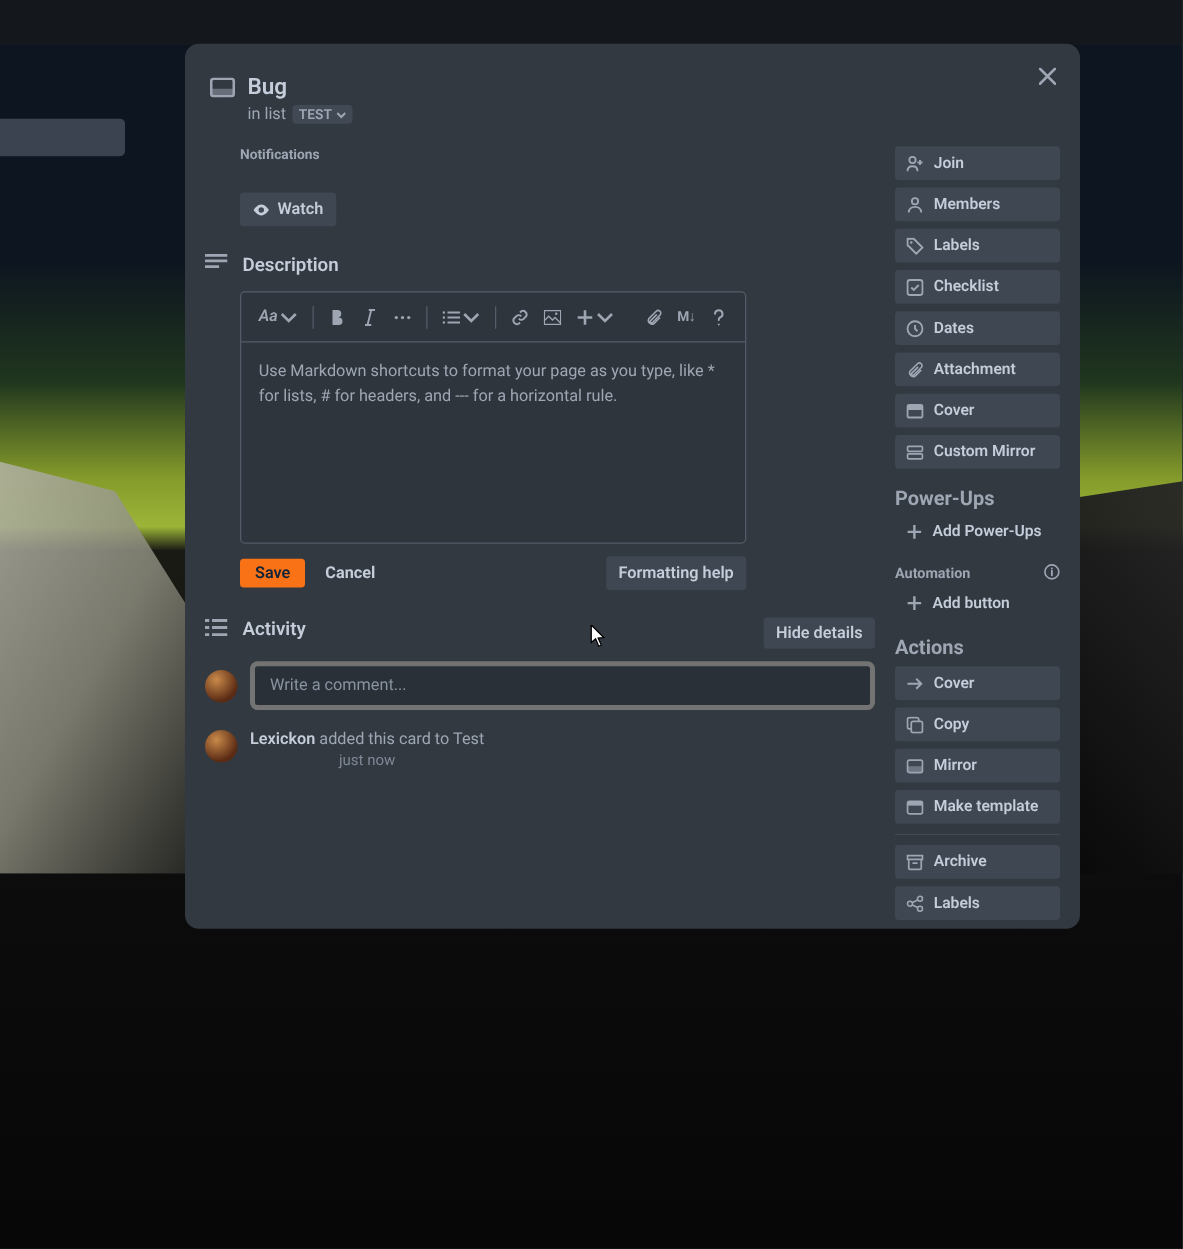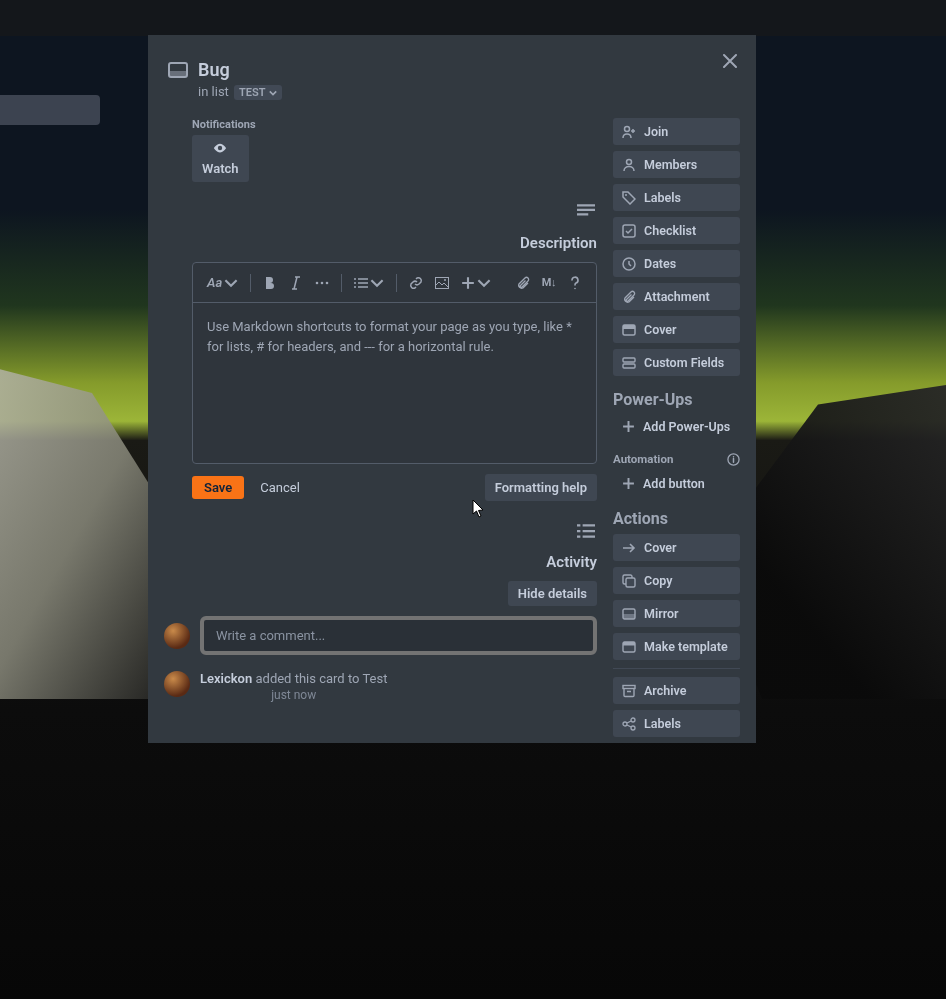--- a/index.html
+++ b/index.html
@@ -44,24 +44,24 @@
     top: 95px; left: -60px;
     width: 160px; height: 30px;
     background: #3c4350;
     border-radius: 4px;
   }
 
   .modal {
     position: absolute;
     top: 35px;
     left: 148px;
-    width: 608px;
+    width: 716px;
     height: 708px;
     background: #323940;
-    border-radius: 0;
+    border-radius: 11px;
     padding: 16px;
   }
   .close-x {
     position: absolute; top: 14px; right: 14px;
     width: 24px; height: 24px;
     display: flex; align-items: center; justify-content: center;
     color: #9ea6b4; cursor: pointer;
     border-radius: 4px;
   }
   .close-x svg { width: 14px; height: 14px; }
@@ -76,30 +76,30 @@
   .list-chip {
     display: inline-flex; align-items: center; gap: 3px;
     background: #414955; padding: 1px 5px; border-radius: 3px;
     font-size: 11px; font-weight: 600; color: #9ea6b4; margin-left: 2px;
   }
 
   .body-cols { display: flex; gap: 16px; margin-top: 18px; }
   .main-col { flex: 1; padding-left: 28px; }
   .side-col { width: 132px; }
 
-  .notif-label { font-size: 11px; font-weight: 700; color: #9ea6b4; margin-bottom: 4px; }
+  .notif-label { font-size: 11px; font-weight: 700; color: #9ea6b4; margin-bottom: 24px; }
   .watch-btn {
     display: inline-flex; align-items: center; gap: 6px;
     background: #3f4752; padding: 6px 10px; border-radius: 3px;
-    font-size: 13px; font-weight: 600; color: #c5cddb; cursor: pointer; flex-direction: column;
+    font-size: 13px; font-weight: 600; color: #c5cddb; cursor: pointer;
   }
 
   .section-head {
-    display: flex; align-items: flex-end; gap: 10px;
-    margin-left: -28px; margin-top: 22px; margin-bottom: 10px; flex-direction: column;
+    display: flex; align-items: flex-start; gap: 10px;
+    margin-left: -28px; margin-top: 22px; margin-bottom: 10px;
   }
   .section-icon { width: 20px; color: #9ea6b4; flex-shrink: 0; }
   .section-title { font-size: 15px; font-weight: 600; color: #c5cddb; }
   .hide-details {
     margin-left: auto; background: #3f4752; padding: 5px 10px;
     border-radius: 3px; font-size: 13px; font-weight: 600; color: #c5cddb;
     cursor: pointer;
   }
 
   .editor {
@@ -118,21 +118,21 @@
   .tb-text { font-size: 13px; font-weight:600; display:flex; align-items:center; gap:2px;font-style:italic; }
   .tb-md { font-size: 11px; font-weight:700; letter-spacing: -0.5px; }
 
   .editor-body {
     padding: 14px 14px; min-height: 160px;
     font-size: 13px; color: #9ea6b4; line-height: 1.5;
   }
 
   .editor-actions { display:flex; align-items:center; gap: 8px; margin-top: 10px; width: 405px;}
   .btn-save { background:#f97316; color:#11233a; font-weight:600; font-size:13px; padding:4px 12px; border-radius:3px; cursor:pointer; }
-  .btn-cancel { color:#c5cddb; font-weight:400; font-size:13px; padding:6px 8px; cursor:pointer; }
+  .btn-cancel { color:#c5cddb; font-weight:700; font-size:13px; padding:6px 8px; cursor:pointer; }
   .btn-fhelp { margin-left:auto; background:#3f4752; color:#c5cddb; font-weight:600; font-size:13px; padding:6px 10px; border-radius:3px; cursor:pointer; }
 
   .comment-row { display:flex; gap:10px; align-items:center; margin-top: 4px; }
   .avatar { width:26px; height:26px; border-radius:50%; background: radial-gradient(circle at 35% 30%, #c98a4a, #5a2a14 70%); margin-left: -28px; flex-shrink:0;}
   .comment-input {
     flex:1; background:#2a3037; border:4px solid #737373; border-radius:6px;
     padding: 8px 12px; font-size:13px; color:#8a93a1;
   }
 
   .activity-entry { display:flex; gap:10px; margin-top: 16px; text-align: center; }
@@ -144,21 +144,21 @@
   .side-btn {
     display:flex; align-items:center; gap:8px;
     background:#3f4752; padding:6px 9px; border-radius:3px;
     font-size:12.5px; font-weight:600; color:#c5cddb; cursor:pointer;
     margin-bottom: 6px;
   }
   .side-btn svg { width:14px; height:14px; color:#9ea6b4; flex-shrink:0; }
   .side-link { display:flex; align-items:center; gap:8px; font-size:12.5px; font-weight:600; color:#c5cddb; cursor:pointer; padding: 4px 0 4px 9px; margin-bottom:4px;}
   .side-link svg { width:13px; height:13px; color:#9ea6b4; }
   .side-hr { border:none; border-top:1px solid #414955; margin: 8px 0; }
-  .auto-row { display:flex; align-items:center; justify-content:space-between; margin: 14px 0 6px 0;}
+  .auto-row { display:flex; justify-content:space-between; margin: 14px 0 6px 0;}
   .auto-row .lbl { font-size:11.5px; font-weight:700; color:#9ea6b4; }
 
   .cursor { position:absolute; top:500px; left:472px; pointer-events:none; }
   .cursor svg { width:14px; height:18px; }
 </style>
 </head>
 <body>
 
 <div class="topbar"></div>
 
@@ -370,21 +370,21 @@
             <rect x="1" y="1" width="12" height="10" rx="1.5" fill="none" stroke="currentColor" stroke-width="1.5"></rect>
             <rect x="1" y="1" width="12" height="4" fill="currentColor"></rect>
           </svg>
         <span>Cover</span>
       </div>
       <div class="side-btn">
         <svg viewBox="0 0 14 12">
             <rect x="1" y="1" width="12" height="4" rx="1" fill="none" stroke="currentColor" stroke-width="1.4"></rect>
             <rect x="1" y="7" width="12" height="4" rx="1" fill="none" stroke="currentColor" stroke-width="1.4"></rect>
           </svg>
-        <span>Custom Fields</span>
+        <span>Custom Mirror</span>
       </div>
 
       <div class="side-section-label">Power-Ups</div>
       <div class="side-link">
         <svg viewBox="0 0 12 12">
             <path d="M6 1v10M1 6h10" stroke="currentColor" stroke-width="1.8"></path>
           </svg>
         <span>Add Power-Ups</span>
       </div>
 

